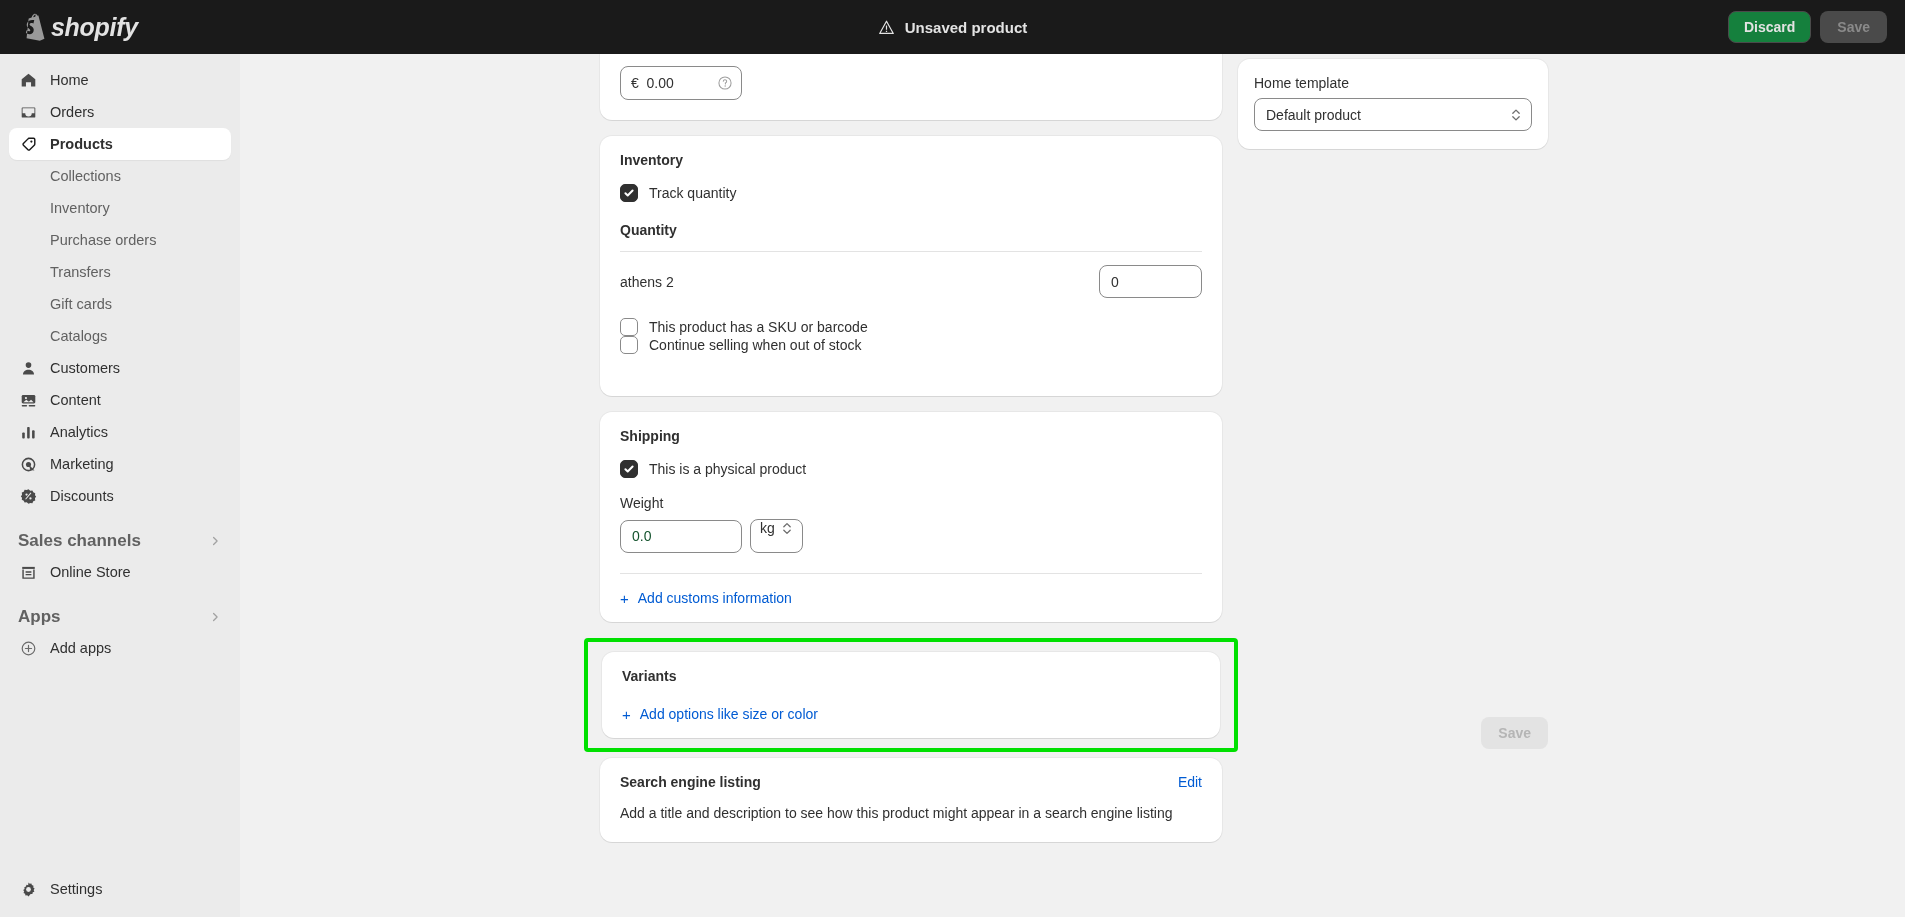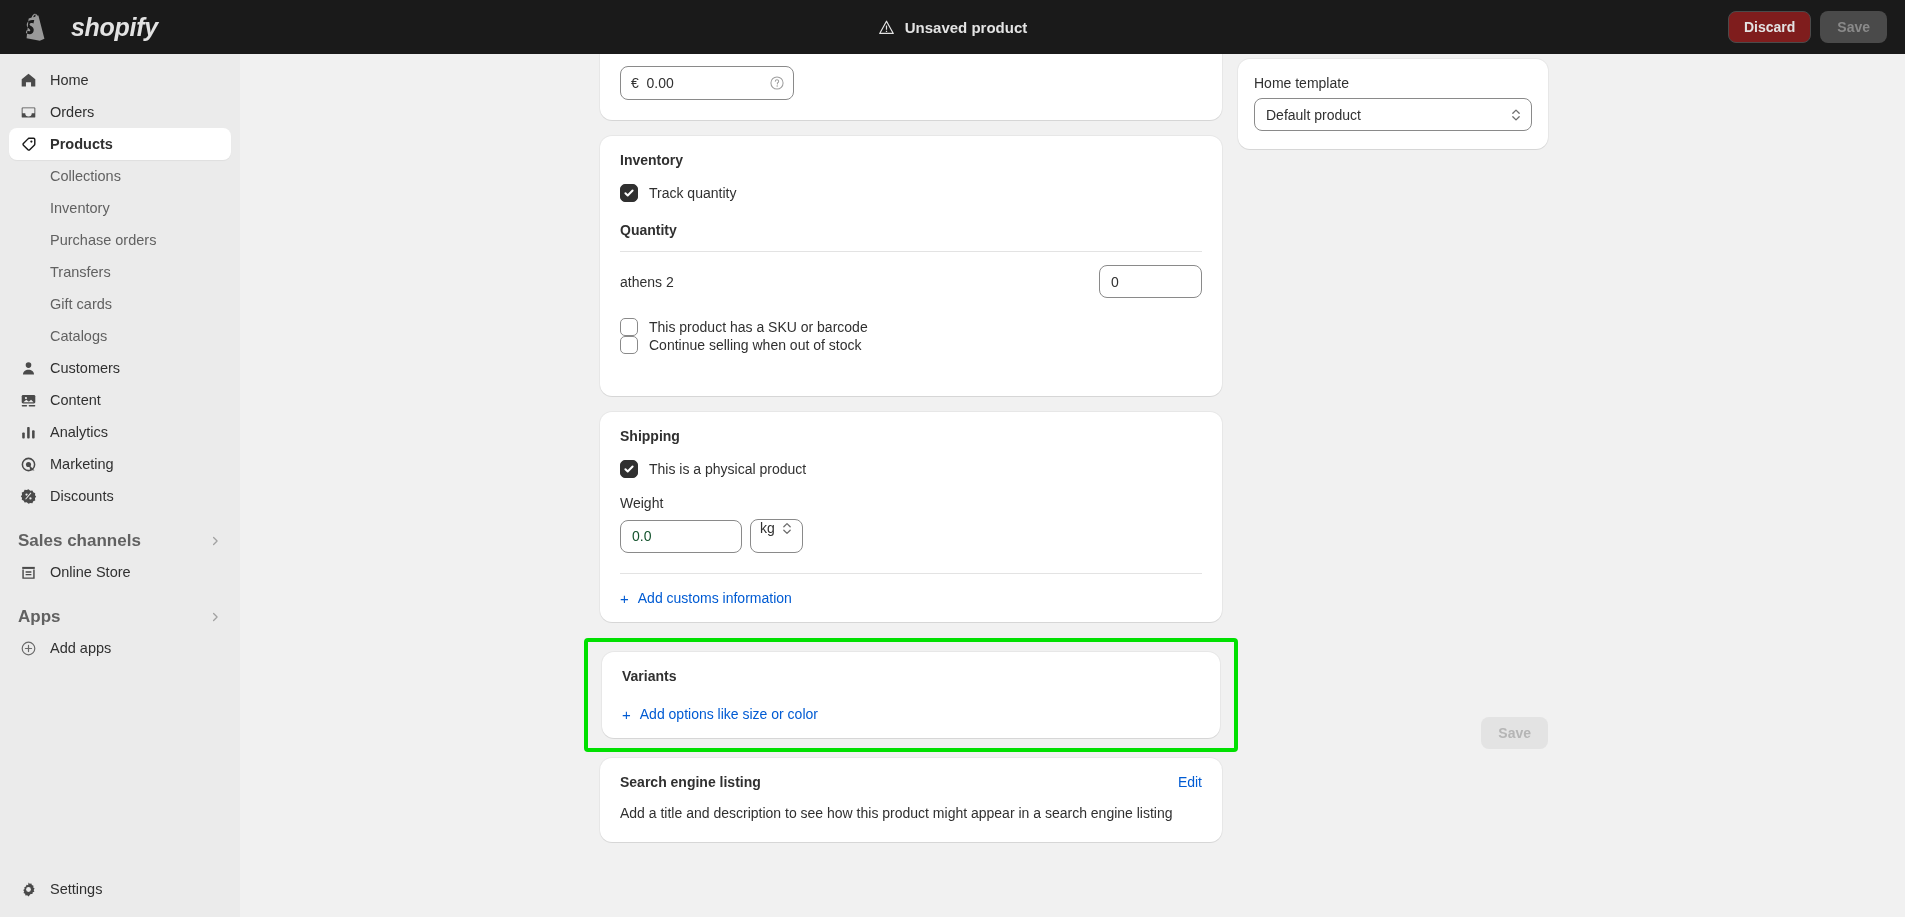--- a/index.html
+++ b/index.html
@@ -10,39 +10,39 @@
     overflow: hidden;
   }
   .app { position: relative; width: 1905px; height: 917px; }
 
   
   .topbar {
     position: absolute; top: 0; left: 0; width: 1905px; height: 54px;
     background: #1a1a1a; display: flex; align-items: center;
     z-index: 40;
   }
-  .logo-wrap { width: 240px; display: flex; align-items: center; padding-left: 22px; gap: 22px; }
+  .logo-wrap { width: 240px; display: flex; align-items: center; padding-left: 22px; gap: 2px; }
   .logo-mark { width: 27px; height: 29px; flex: 0 0 auto; }
   .logo-text { color: #e3e3e3; font-size: 25px; font-weight: bold; font-style: italic; letter-spacing: -0.3px; }
 
   .topbar-center {
     position: absolute; left: 0; right: 0; top: 0; height: 54px;
     display: flex; align-items: center; justify-content: center; gap: 9px;
     pointer-events: none;
   }
   .unsaved-wrap { display: flex; align-items: center; gap: 10px; pointer-events: auto; }
   .warn-icon { width: 17px; height: 17px; display: block; }
   .unsaved-text { color: #e3e3e3; font-size: 15px; font-weight: bold; }
 
   .topbar-right {
     position: absolute; right: 18px; top: 0; height: 54px;
     display: flex; align-items: center; gap: 9px;
   }
   .btn-discard {
-    background: #7f1d1d; color: #e3e3e3; border: 1px solid #4a4a4a;
+    background: #15803d; color: #e3e3e3; border: 1px solid #4a4a4a;
     border-radius: 8px; font-size: 14px; font-weight: bold;
     padding: 7px 15px; cursor: pointer; line-height: 1.2;
   }
   .btn-save-top {
     background: #4a4a4a; color: #8a8a8a; border: none;
     border-radius: 8px; font-size: 14px; font-weight: bold;
     padding: 8px 17px; cursor: default; line-height: 1.2;
   }
 
   
@@ -89,21 +89,21 @@
     background: #ffffff; border-radius: 12px;
     box-shadow: 0 1px 0 rgba(0,0,0,0.07), 0 0 0 1px rgba(0,0,0,0.04);
     margin-bottom: 16px;
   }
   .card-pad { padding: 16px 20px 20px; }
   .card-title { font-size: 14px; font-weight: bold; color: #303030; margin-bottom: 16px; }
 
   
   .card-price { margin-top: -38px; padding: 50px 20px 20px; }
   .price-field {
-    position: relative; width: 174px; height: 33px;
+    position: relative; width: 122px; height: 33px;
     border: 1px solid #8a8a8a; border-radius: 8px; background: #fff;
     display: flex; align-items: center; padding: 16px 10px;
   }
   .price-text { font-size: 14px; color: #303030; }
   .help-ico { position: absolute; right: 8px; top: 50%; transform: translateY(-50%); width: 16px; height: 16px; opacity: .65; }
 
   
   .cbrow { display: flex; align-items: center; gap: 11px; cursor: pointer; }
   .cb {
     width: 18px; height: 18px; border-radius: 5px; flex: 0 0 auto;

